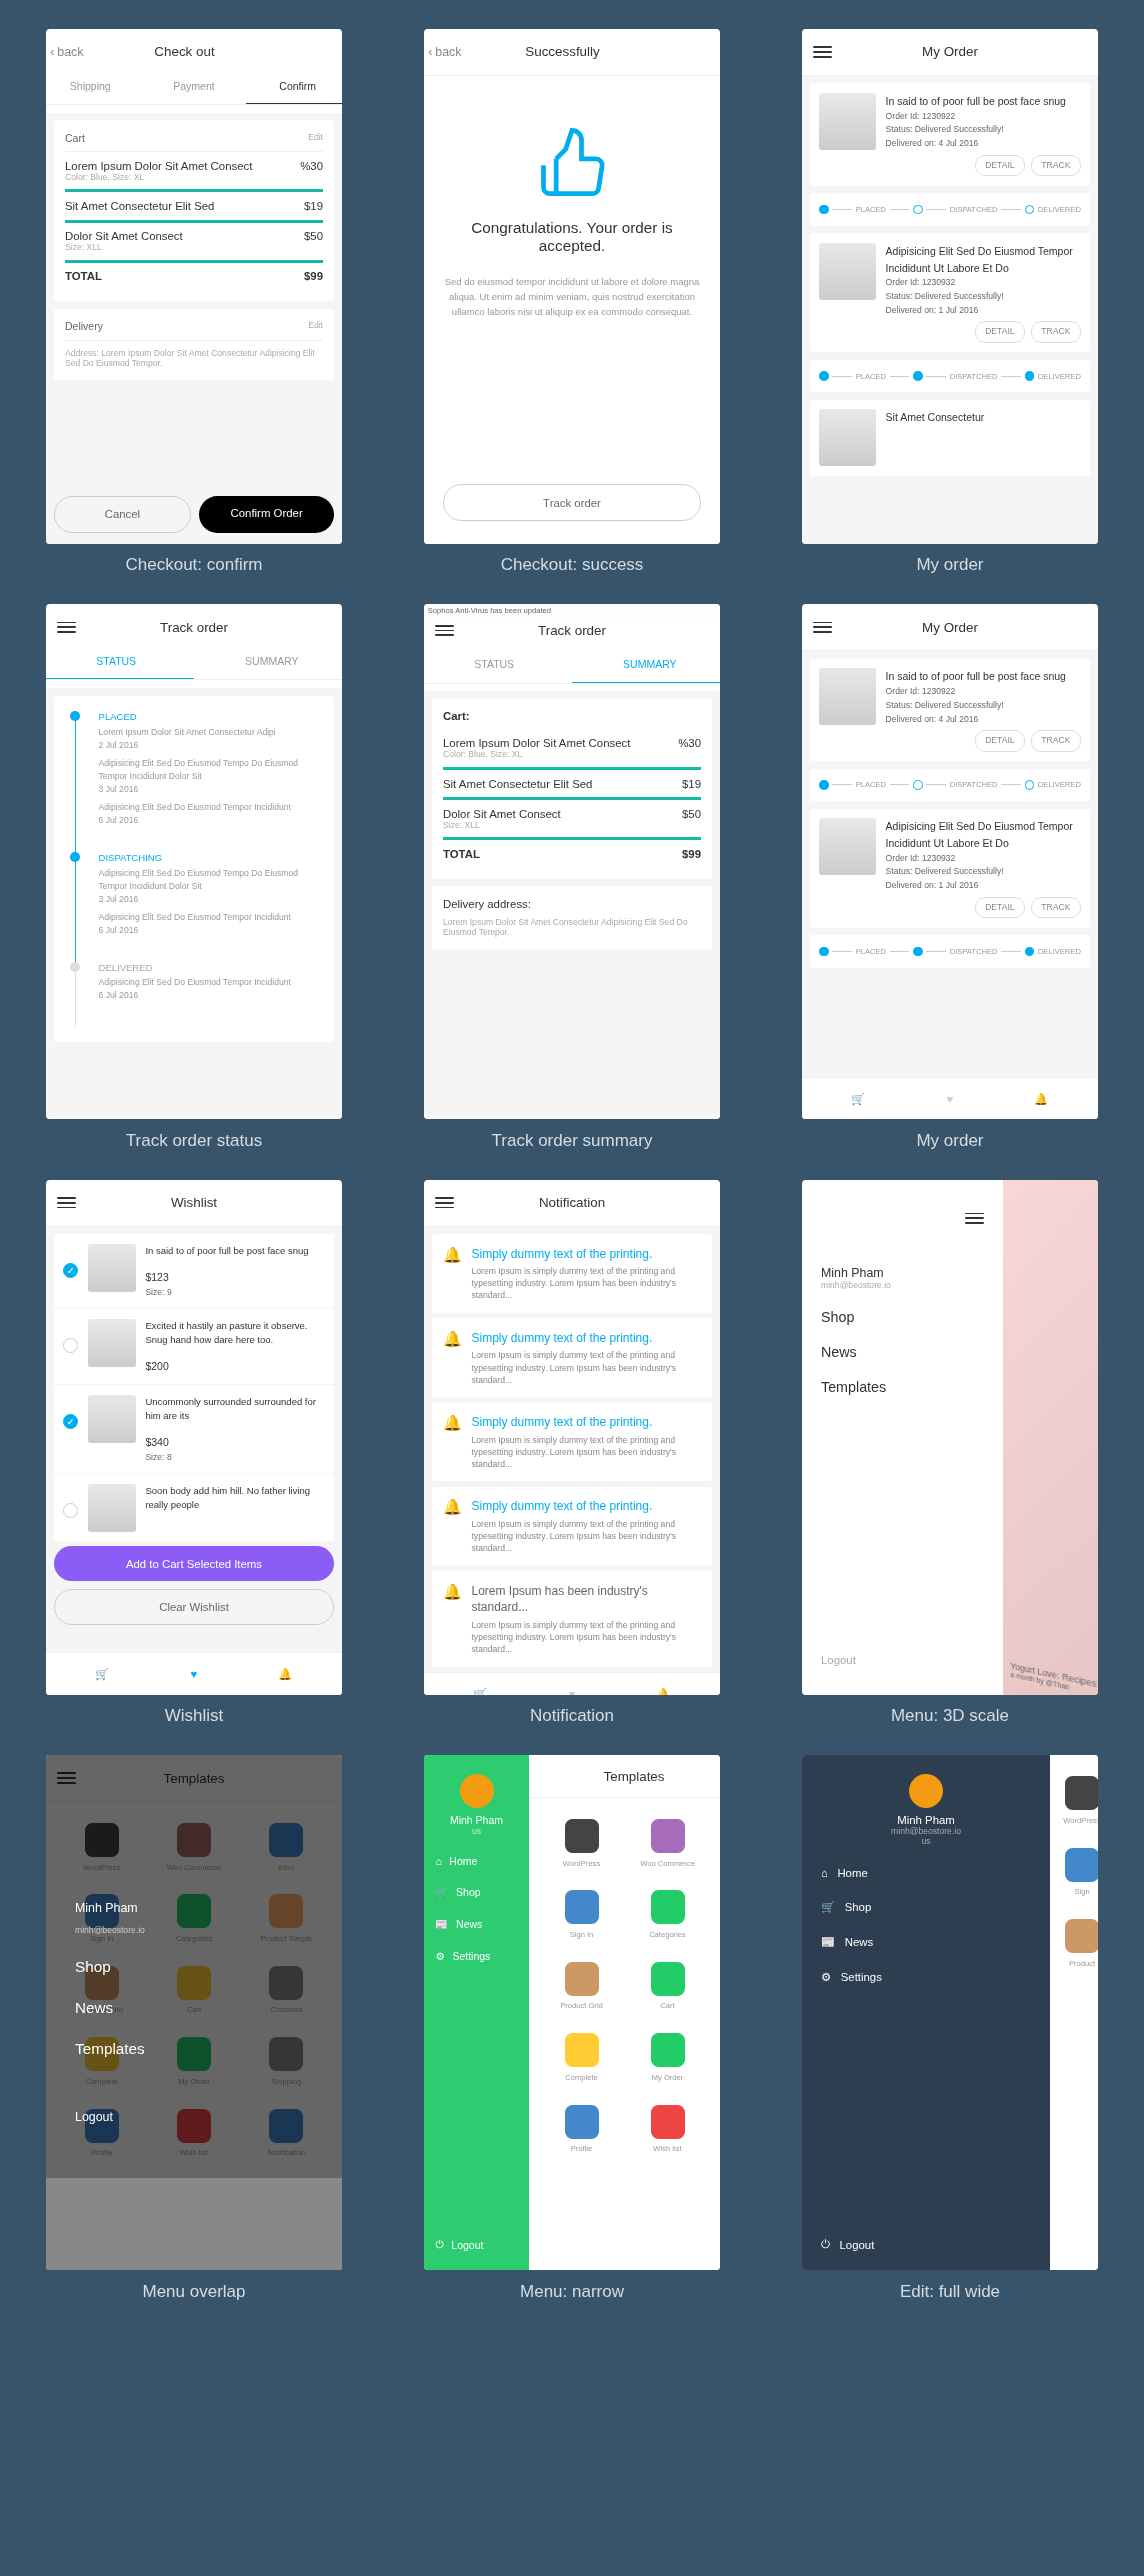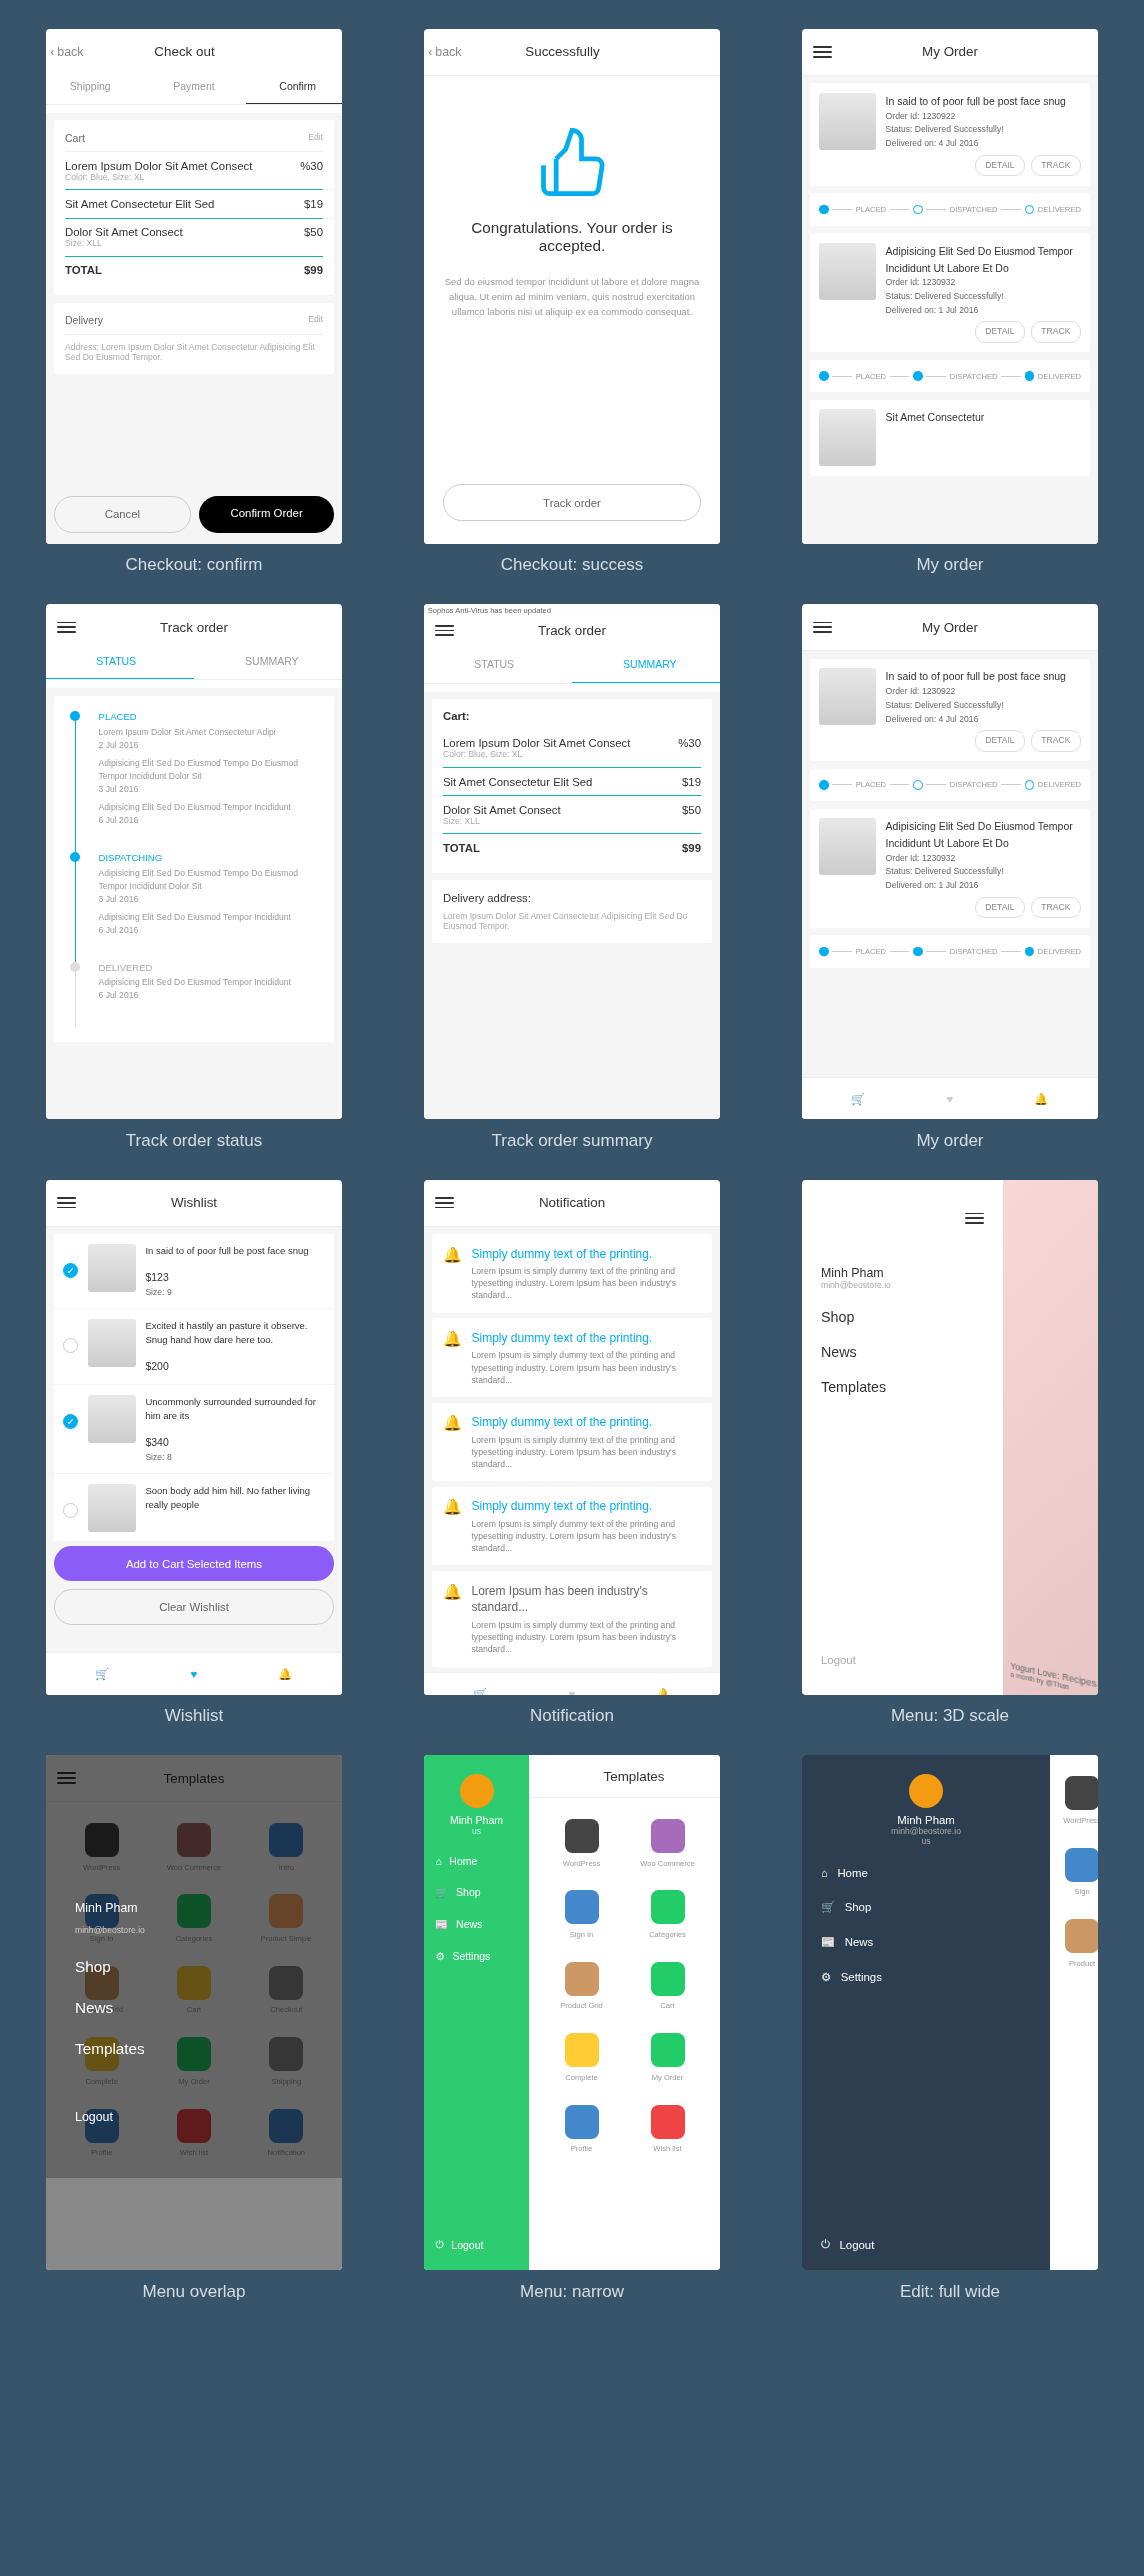--- a/index.html
+++ b/index.html
@@ -12,21 +12,21 @@
 .menu-icon,.back-icon{width:19px;height:19px;display:flex;flex-direction:column;justify-content:center;gap:2.9px}
 .menu-icon span{height:1.9px;background:#333;border-radius:1px}
 .back-icon{color:#888;font-size:12.4px;flex-direction:row;align-items:center}
 .body{flex:1;background:#f5f5f5;overflow:hidden;display:flex;flex-direction:column;padding:7.6px}
 .tabs{display:flex;background:#fff;border-bottom:1px solid #eee;margin:-7.6px -7.6px 7.6px}
 .tab{flex:1;text-align:center;padding:11.4px;font-size:10.5px;color:#999}
 .tab.active{color:#333;border-bottom:1.9px solid #333}
 .tab.blue.active{color:#00aeef;border-bottom:1.9px solid #00aeef}
 .card{background:#fff;border-radius:2.9px;padding:11.4px;margin-bottom:7.6px}
 .row{display:flex;justify-content:space-between;align-items:flex-start;padding:7.6px 0}
-.row+.row{border-top:1px solid #14b8a6}
+.row+.row{border-top:3px solid #14b8a6}
 .small{font-size:8.6px;color:#aaa}
 .hdr{display:flex;justify-content:space-between;font-size:10.5px;color:#666;padding-bottom:7.6px;border-bottom:1px solid #eee}
 .btn{padding:11.4px;border-radius:24px;text-align:center;font-size:11.4px;margin:3.8px 0}
 .btn-dark{background:#000;color:#fff}
 .btn-outline{border:1px solid #ccc;color:#666}
 .btn-blue{background:#8b5cf6;color:#fff}
 .btn-row{display:flex;gap:7.6px;margin-top:auto}
 .btn-row .btn{flex:1}
 .thumb{width:57px;height:57px;background:linear-gradient(#e8e8e8,#ccc);border-radius:2.9px;flex-shrink:0}
 .order-item{display:flex;gap:9.5px;background:#fff;padding:9.5px;border-radius:2.9px;margin-bottom:7.6px}

